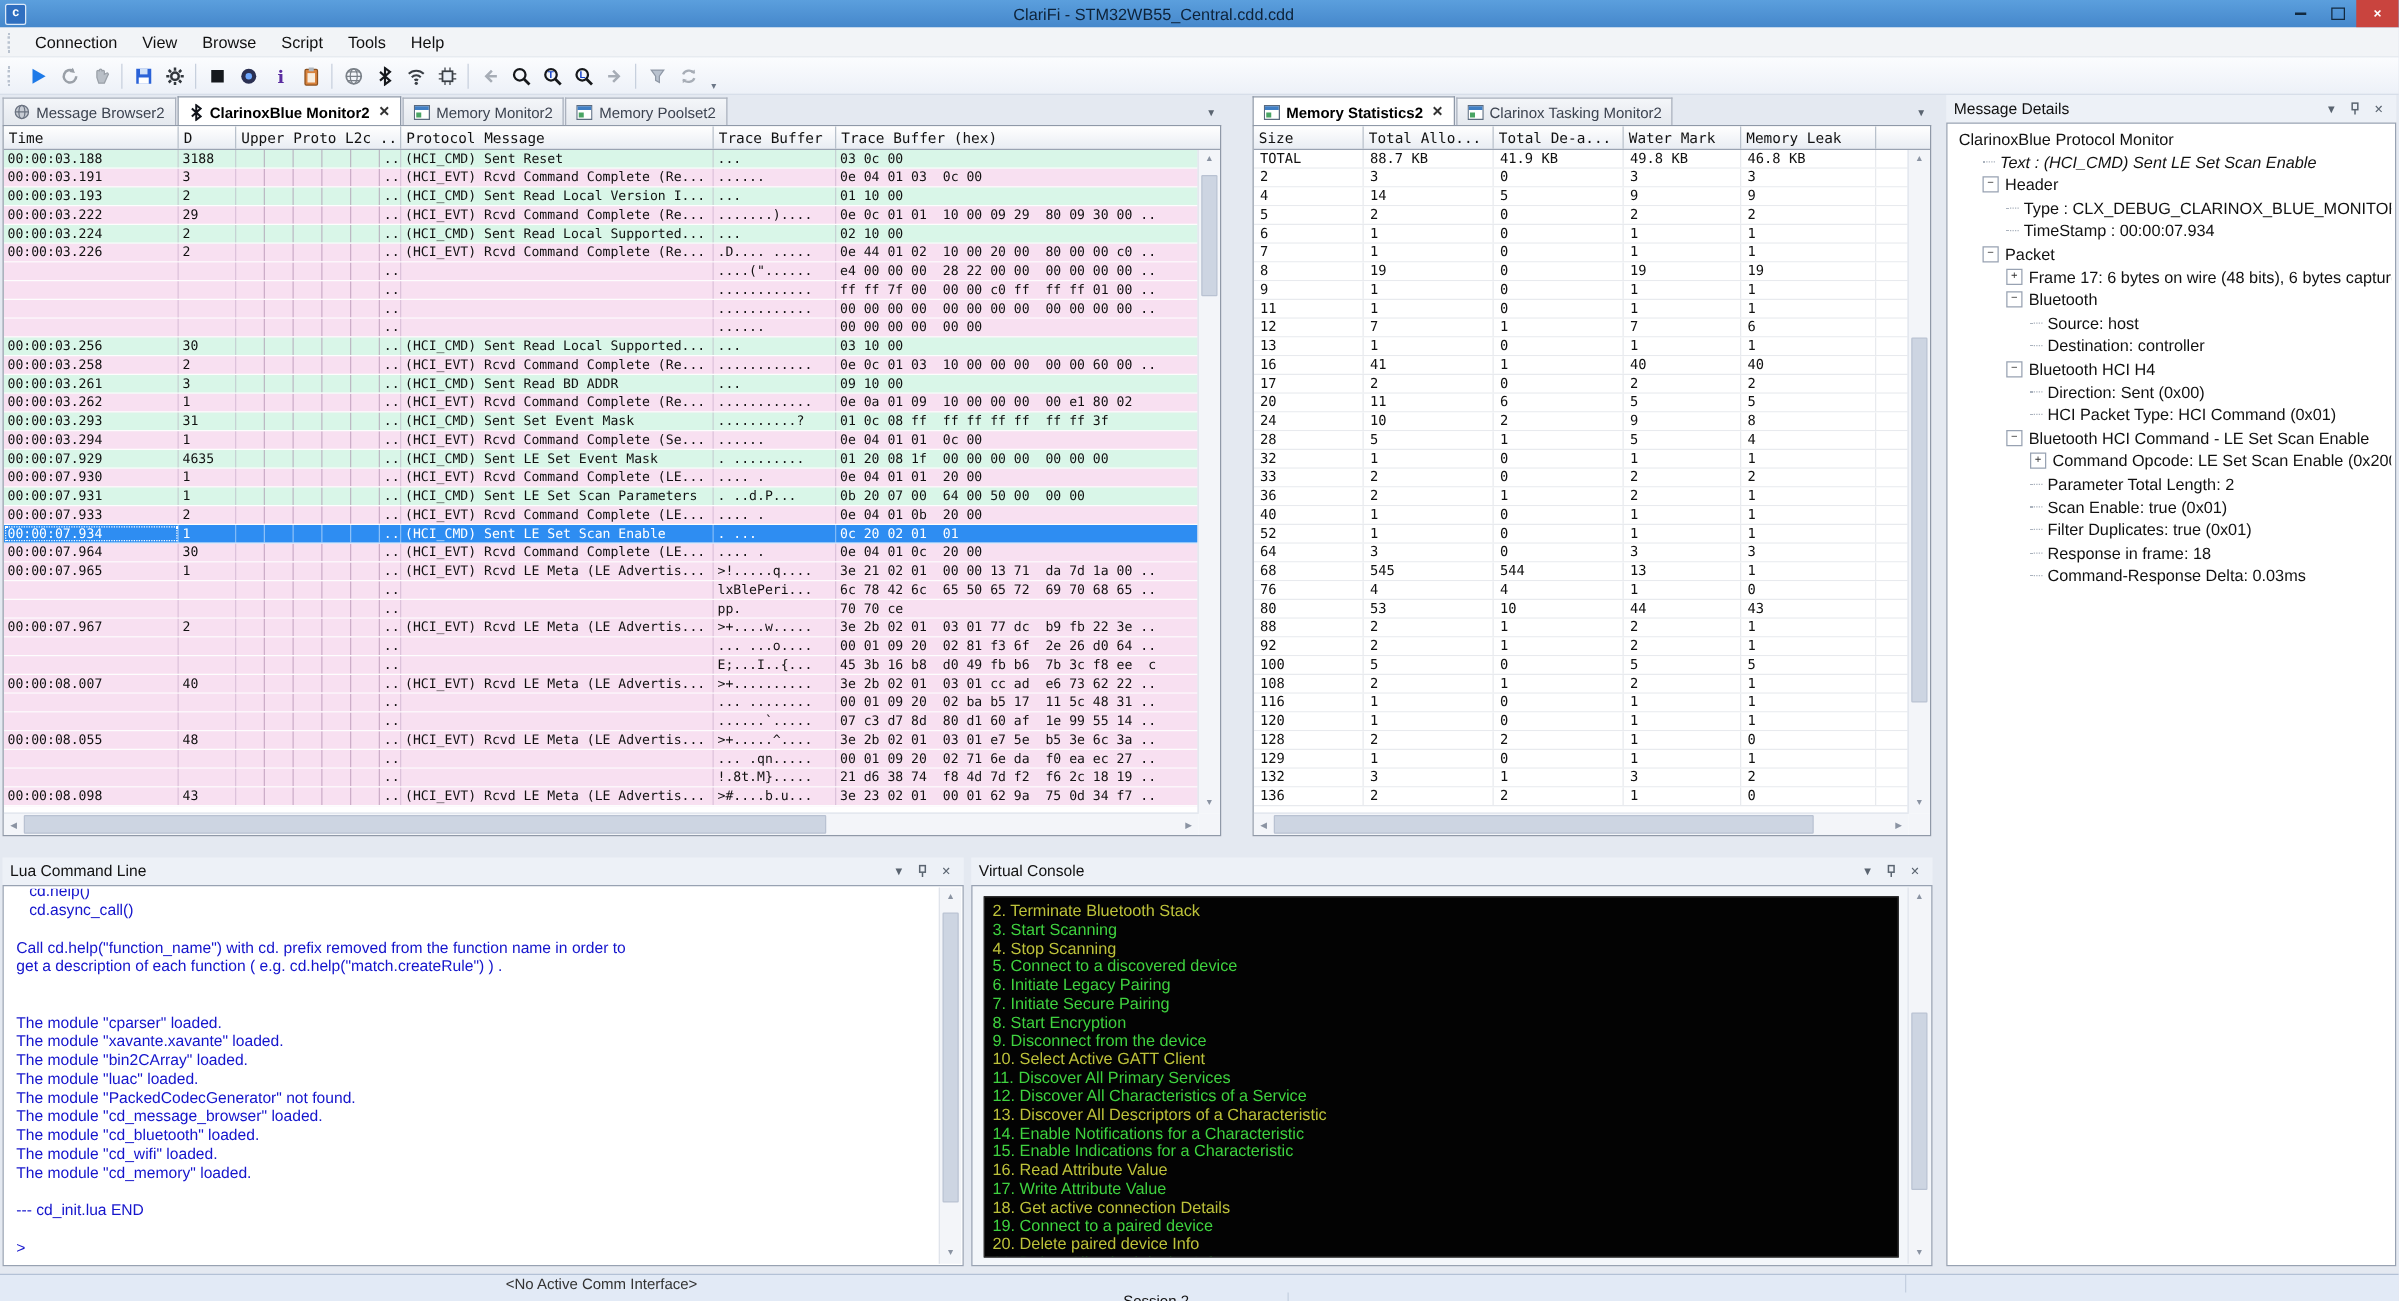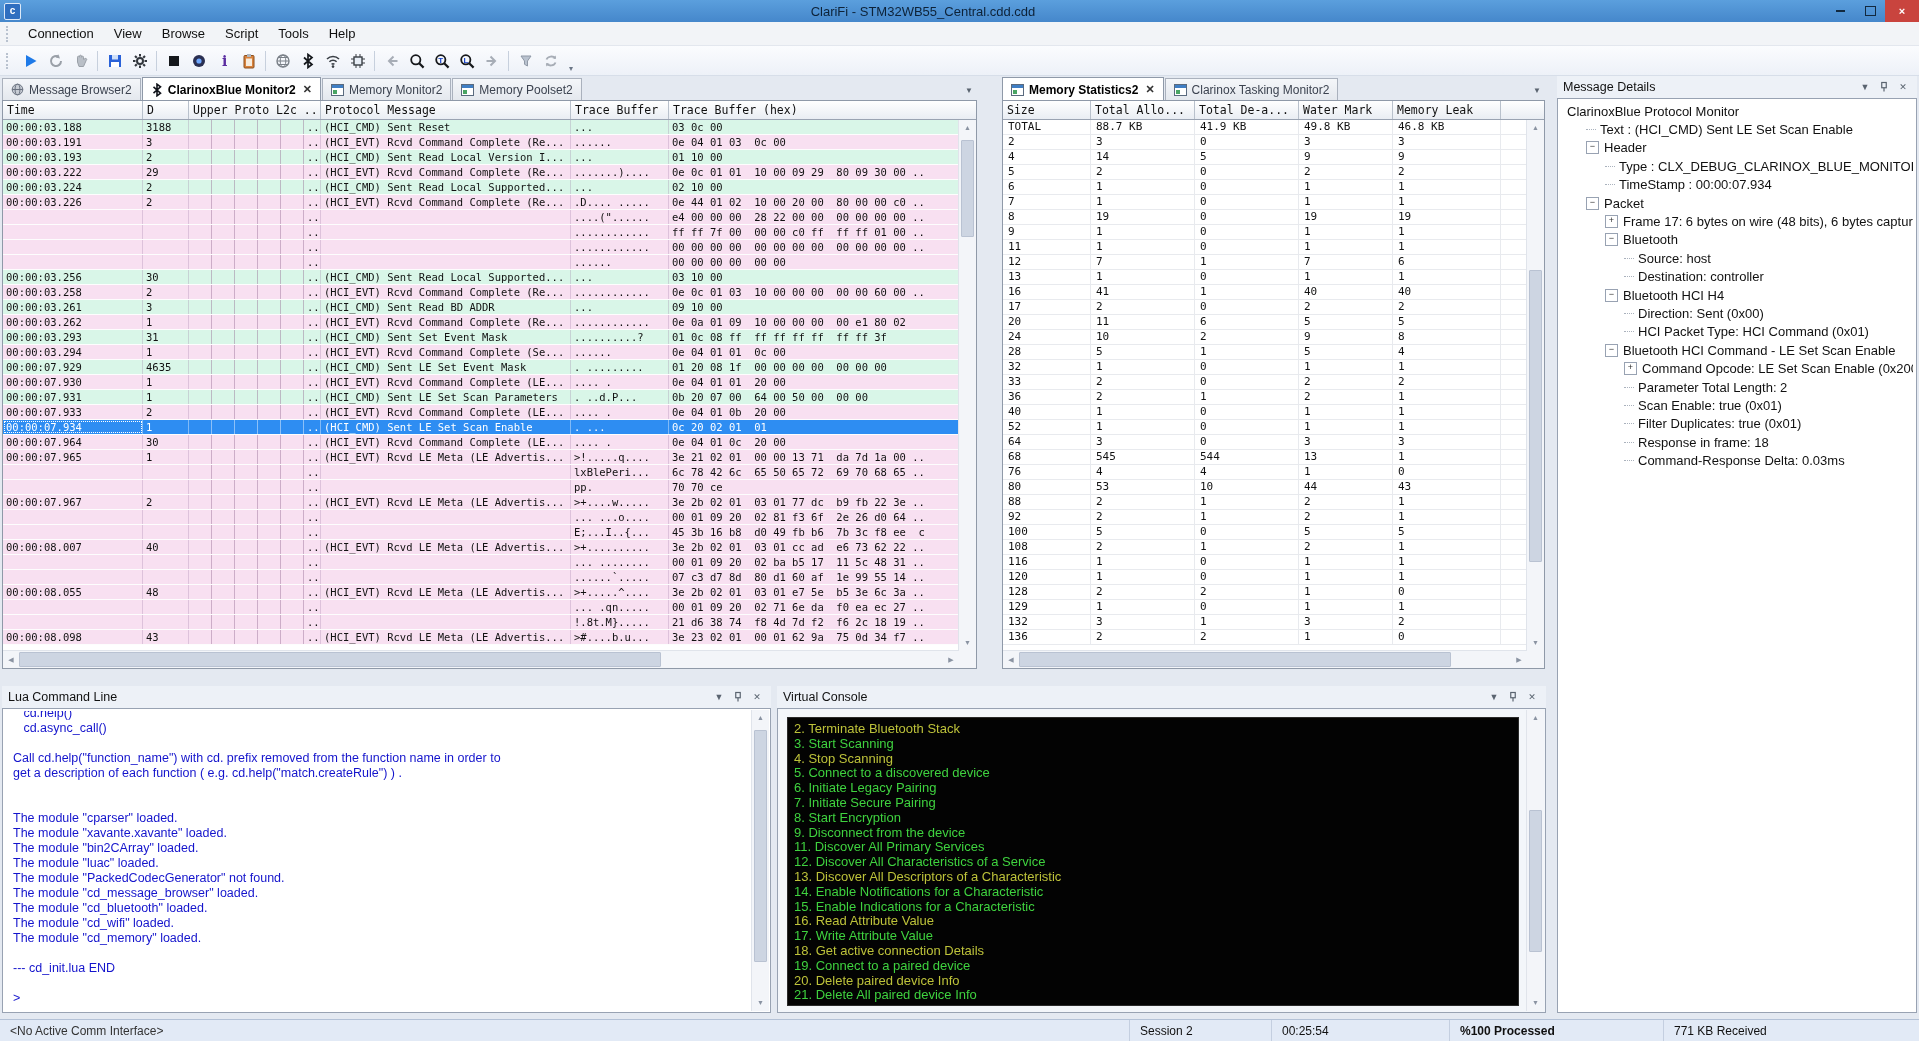--- a/index.html
+++ b/index.html
@@ -89,21 +89,21 @@
   .luatext .cut{margin-top:-7px;}
   .lua-vscroll{position:absolute;right:1px;top:1px;bottom:1px;width:17px;background:#f3f5f9;border-left:1px solid #e0e4eb;}
   
   .consolebox{position:absolute;left:9px;top:8px;right:26px;bottom:6px;background:#030303;overflow:hidden;
     border:1px solid #2a2a2a;}
   .cline{font-size:13px;line-height:14.8px;padding-left:6px;white-space:nowrap;}
   .lg{color:#3fd23f;}.ly{color:#bdc23a;}
   .con-vscroll{position:absolute;right:1px;top:1px;bottom:1px;width:17px;background:#f3f5f9;border-left:1px solid #e0e4eb;}
   
   .statusbar{position:absolute;left:0;top:1019px;width:100%;height:22px;background:#e2eaf6;
-    border-top:1px solid #b3c1d6;display:flex;align-items:center;font-size:12px;box-sizing:border-box;}
+    border-top:1px solid #b3c1d6;display:flex;align-items:center;font-size:12px;box-sizing:border-box;flex-direction:column;}
   .seg{height:100%;display:flex;align-items:center;padding-left:10px;box-sizing:border-box;border-right:1px solid #c4cfe0;}
   .seg1{width:1130px;color:#333;}
   .seg2{width:142px;}.seg3{width:178px;}.seg4{width:214px;font-weight:bold;}.seg5{flex:1;border-right:none;}
   
   #left-panel{position:absolute;left:2px;top:76px;width:975px;height:593px;}
   #mid-panel{position:absolute;left:1002px;top:76px;width:543px;height:593px;}
   #right-panel{position:absolute;left:1557px;top:76px;width:360px;height:937px;}
   #lua-panel{position:absolute;left:2px;top:686px;width:769px;height:327px;}
   #console-panel{position:absolute;left:777px;top:686px;width:769px;height:327px;}
   .mini-ico{display:inline-flex;}
@@ -530,21 +530,21 @@
           <line x1="8" y1="9" x2="8" y2="14" stroke="#5a6470" stroke-width="1.6"></line>
         </svg>
     </span>
     <span class="picon">✕</span>
   </div>
   <div class="content-box">
     <div class="tree" id="details-tree">
         <div class="trow" style="padding-left: 6px;">
           <span>ClarinoxBlue Protocol Monitor</span>
         </div>
-        <div class="trow" style="padding-left: 25px;">
+        <div class="trow" style="padding-left: 25px; font-style: italic;">
           <span class="dash"></span>
           <span>Text : (HCI_CMD) Sent LE Set Scan Enable</span>
         </div>
         <div class="trow" style="padding-left: 25px;">
           <span class="exp">−</span>
           <span>Header</span>
         </div>
         <div class="trow" style="padding-left: 44px;">
           <span class="dash"></span>
           <span>Type : CLX_DEBUG_CLARINOX_BLUE_MONITOR_PDU_ME</span>
@@ -654,20 +654,21 @@
   <div class="content-box" style="background:#f3f6fa;">
     <div class="consolebox" id="console-out" style="padding-top: 4px;">
         <div class="cline ly">2. Terminate Bluetooth Stack</div>
         <div class="cline lg">3. Start Scanning</div>
         <div class="cline ly">4. Stop Scanning</div>
         <div class="cline lg">5. Connect to a discovered device</div>
         <div class="cline lg">6. Initiate Legacy Pairing</div>
         <div class="cline lg">7. Initiate Secure Pairing</div>
         <div class="cline lg">8. Start Encryption</div>
         <div class="cline lg">9. Disconnect from the device</div>
+        <div class="cline ly">10. Select Active GATT Client</div>
         <div class="cline lg">11. Discover All Primary Services</div>
         <div class="cline lg">12. Discover All Characteristics of a Service</div>
         <div class="cline ly">13. Discover All Descriptors of a Characteristic</div>
         <div class="cline lg">14. Enable Notifications for a Characteristic</div>
         <div class="cline lg">15. Enable Indications for a Characteristic</div>
         <div class="cline ly">16. Read Attribute Value</div>
         <div class="cline lg">17. Write Attribute Value</div>
         <div class="cline ly">18. Get active connection Details</div>
         <div class="cline lg">19. Connect to a paired device</div>
         <div class="cline ly">20. Delete paired device Info</div>

